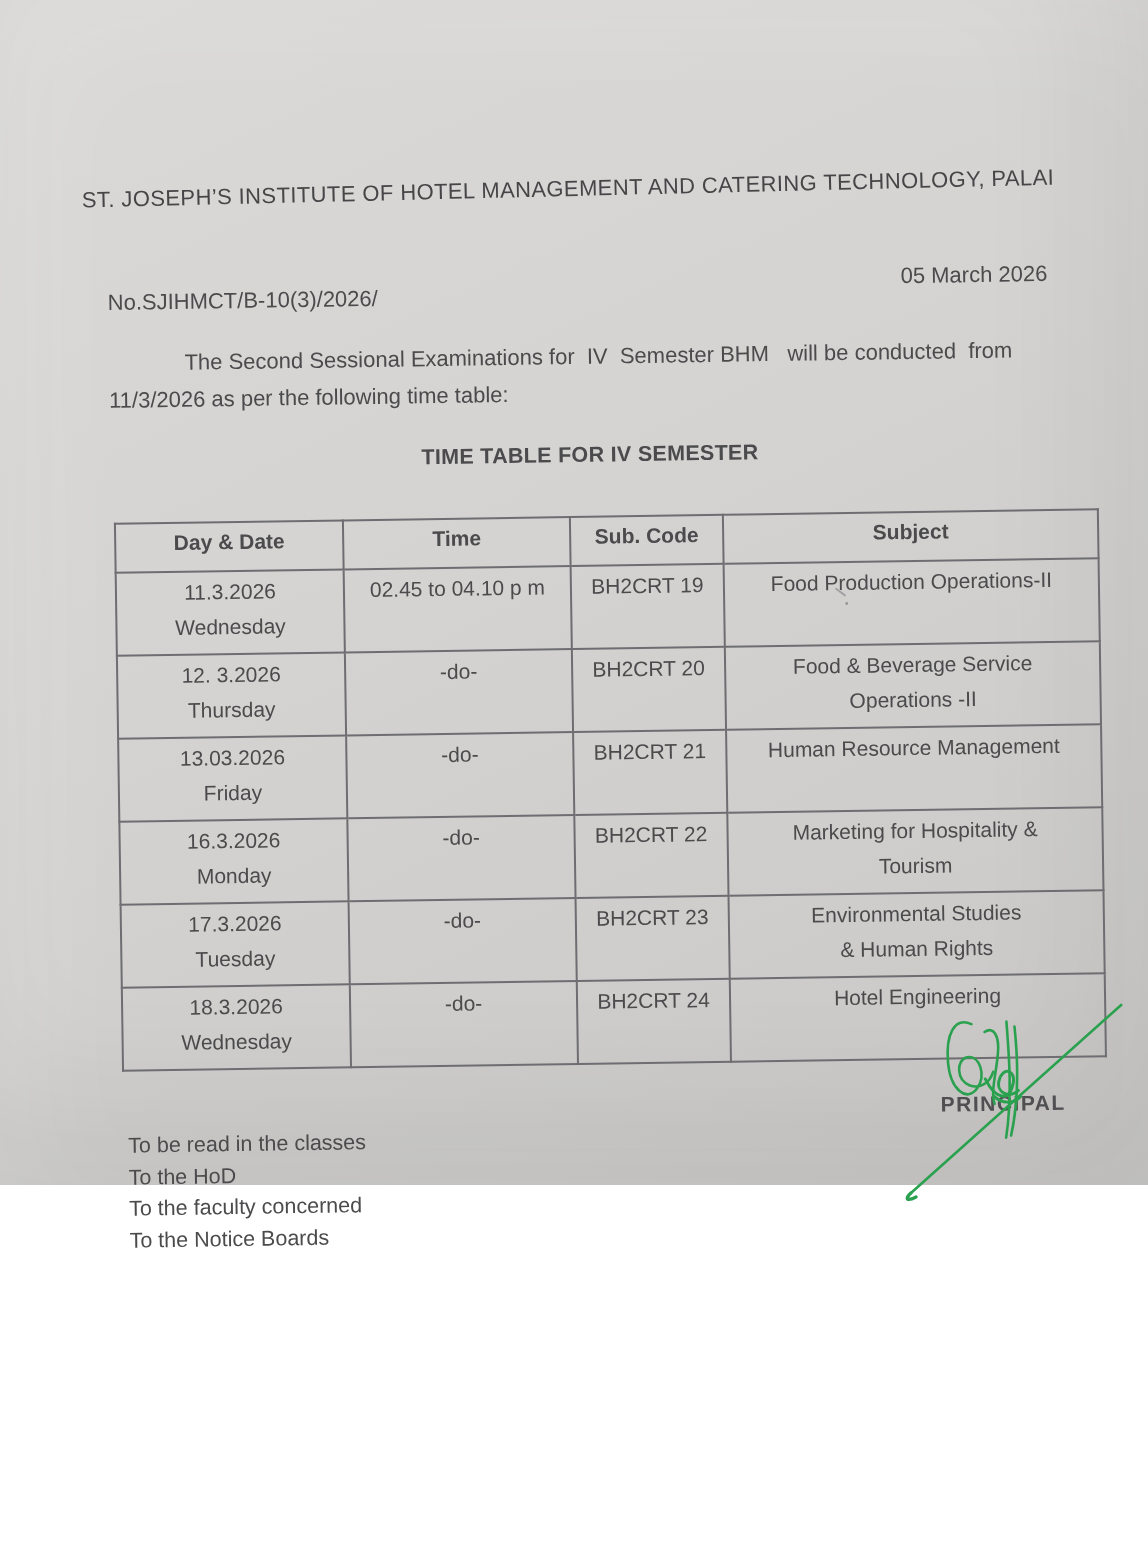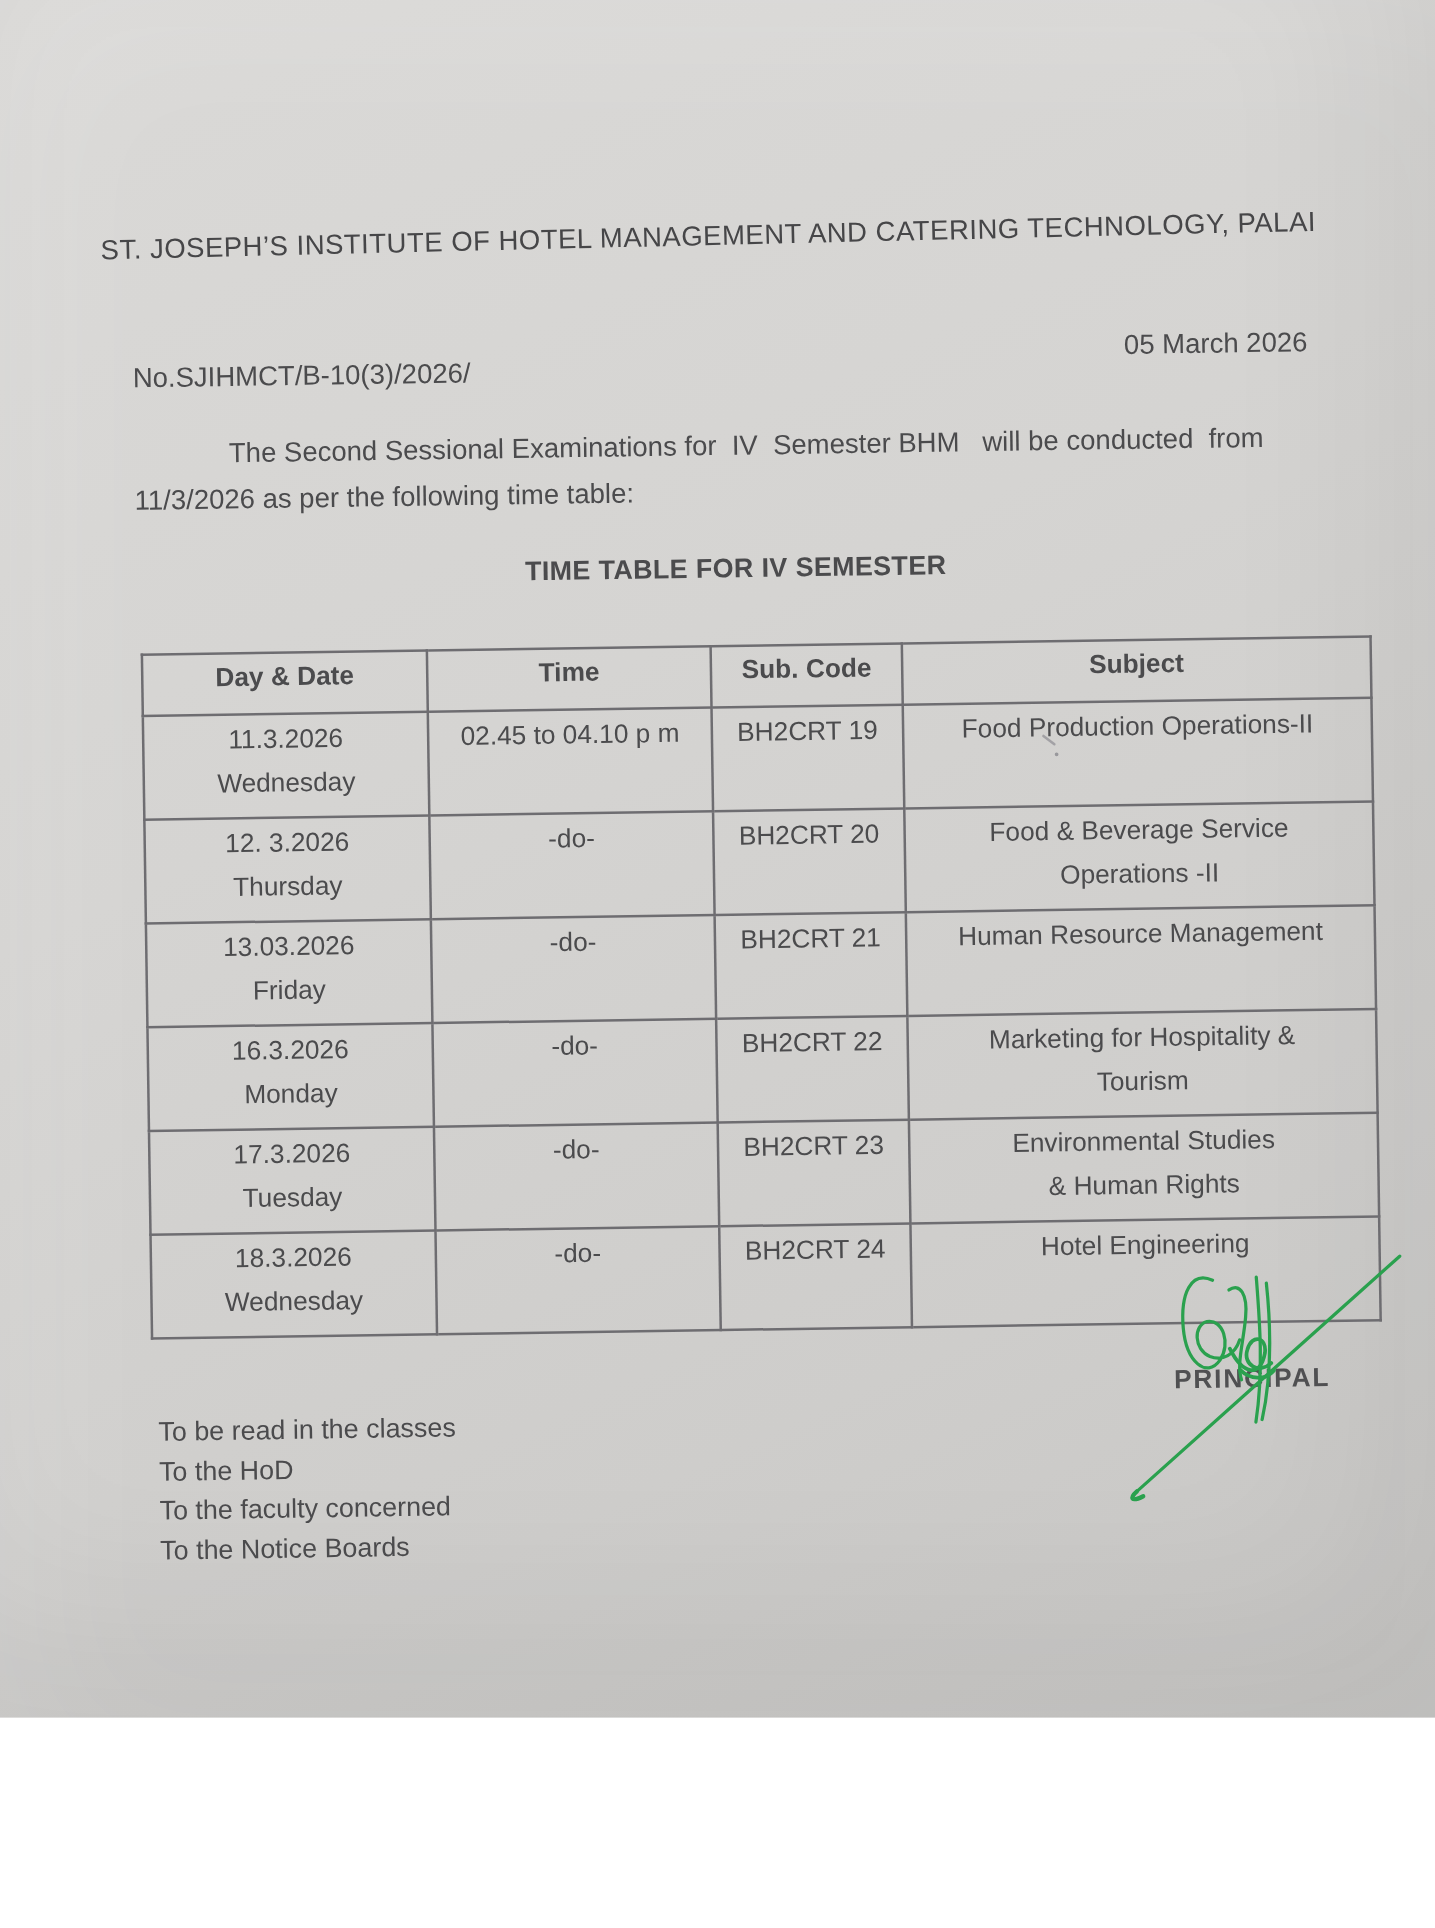--- a/index.html
+++ b/index.html
@@ -6,21 +6,21 @@
     margin: 0;
     padding: 0;
     width: 1148px;
     height: 1542px;
     overflow: hidden;
     font-family: "Liberation Sans", sans-serif;
   }
   .paper {
     position: relative;
     width: 1148px;
-    height: 1374px;
+    height: 1185px;
     background: linear-gradient(155deg, #dad9d7 0%, #d5d4d2 40%, #cecdcb 75%, #c7c6c4 100%);
     box-shadow: inset -50px -80px 140px rgba(0,0,0,0.06), inset 40px 30px 120px rgba(255,255,255,0.14);
     color: #4b4b4d;
   }
   .tilt {
     position: absolute;
     inset: 0;
     transform: rotate(-0.85deg);
     transform-origin: 50% 50%;
   }

